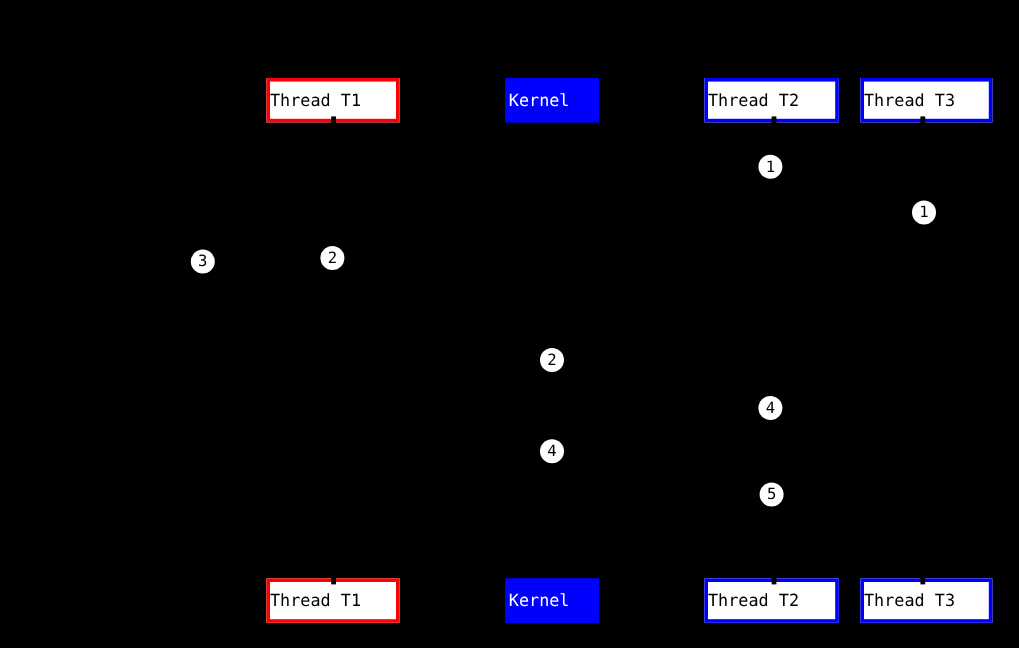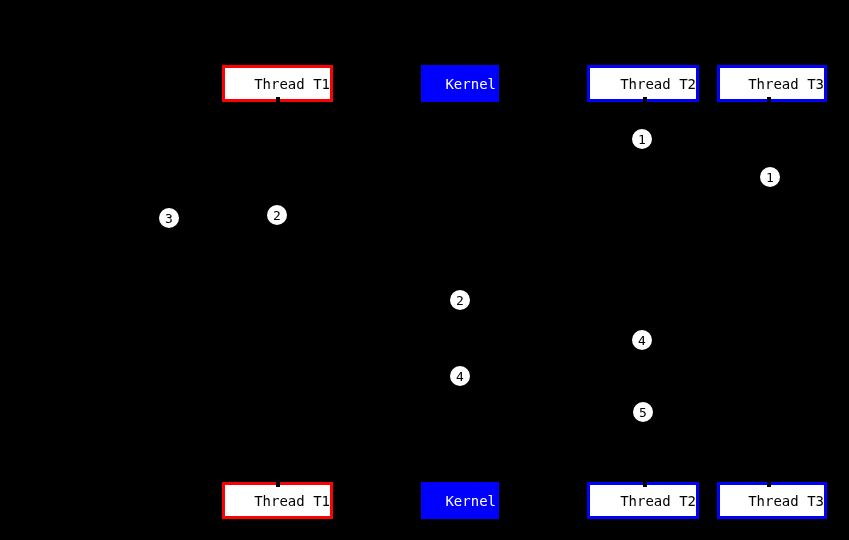--- a/index.html
+++ b/index.html
@@ -2,21 +2,21 @@
 <html><head>
 <meta charset="utf-8">
 <style>
   html,body{margin:0;padding:0;background:#000;}
   .stage{
     position:relative;width:849px;height:540px;background:#000;overflow:hidden;
     font-family:"DejaVu Sans Mono","Liberation Mono",monospace;
   }
   .entity-box{
     position:absolute;box-sizing:border-box;
-    display:flex;align-items:center;justify-content:flex-end;
+    display:flex;align-items:center;justify-content:flex-start;
     font-size:14px;font-weight:normal;white-space:nowrap;
   }
   .lifeline{position:absolute;width:4px;}
   .marker{
     position:absolute;border-radius:50%;
     display:flex;align-items:center;justify-content:center;
     font-size:13px;line-height:1;
   }
 </style>
 </head>

